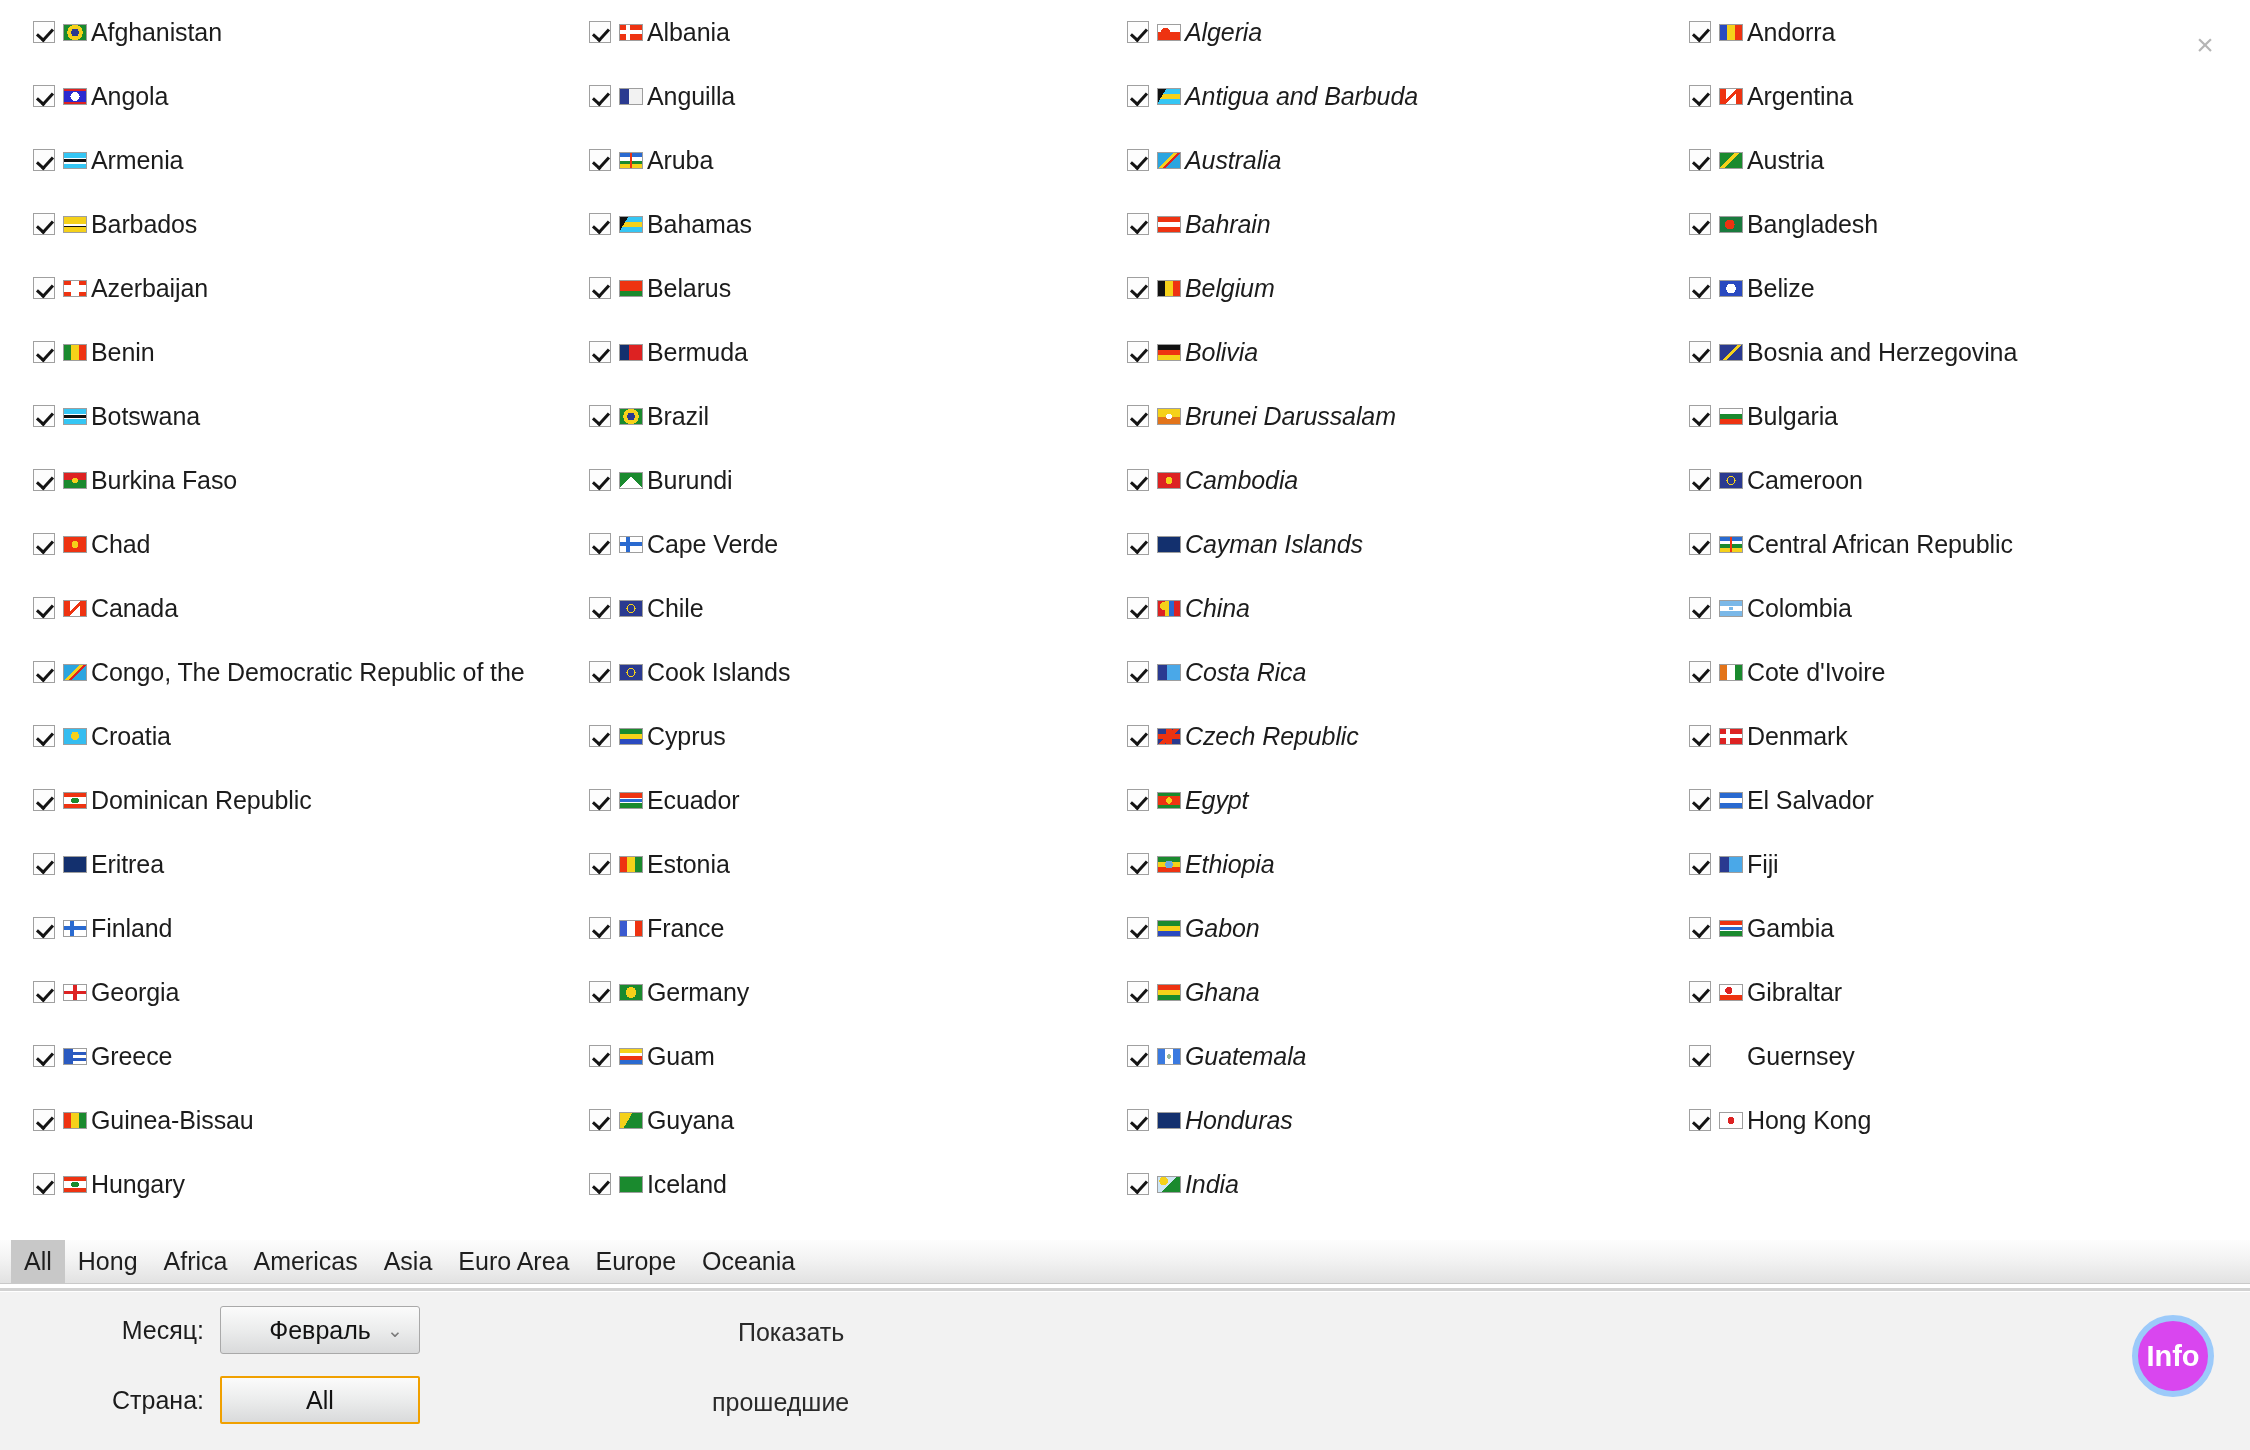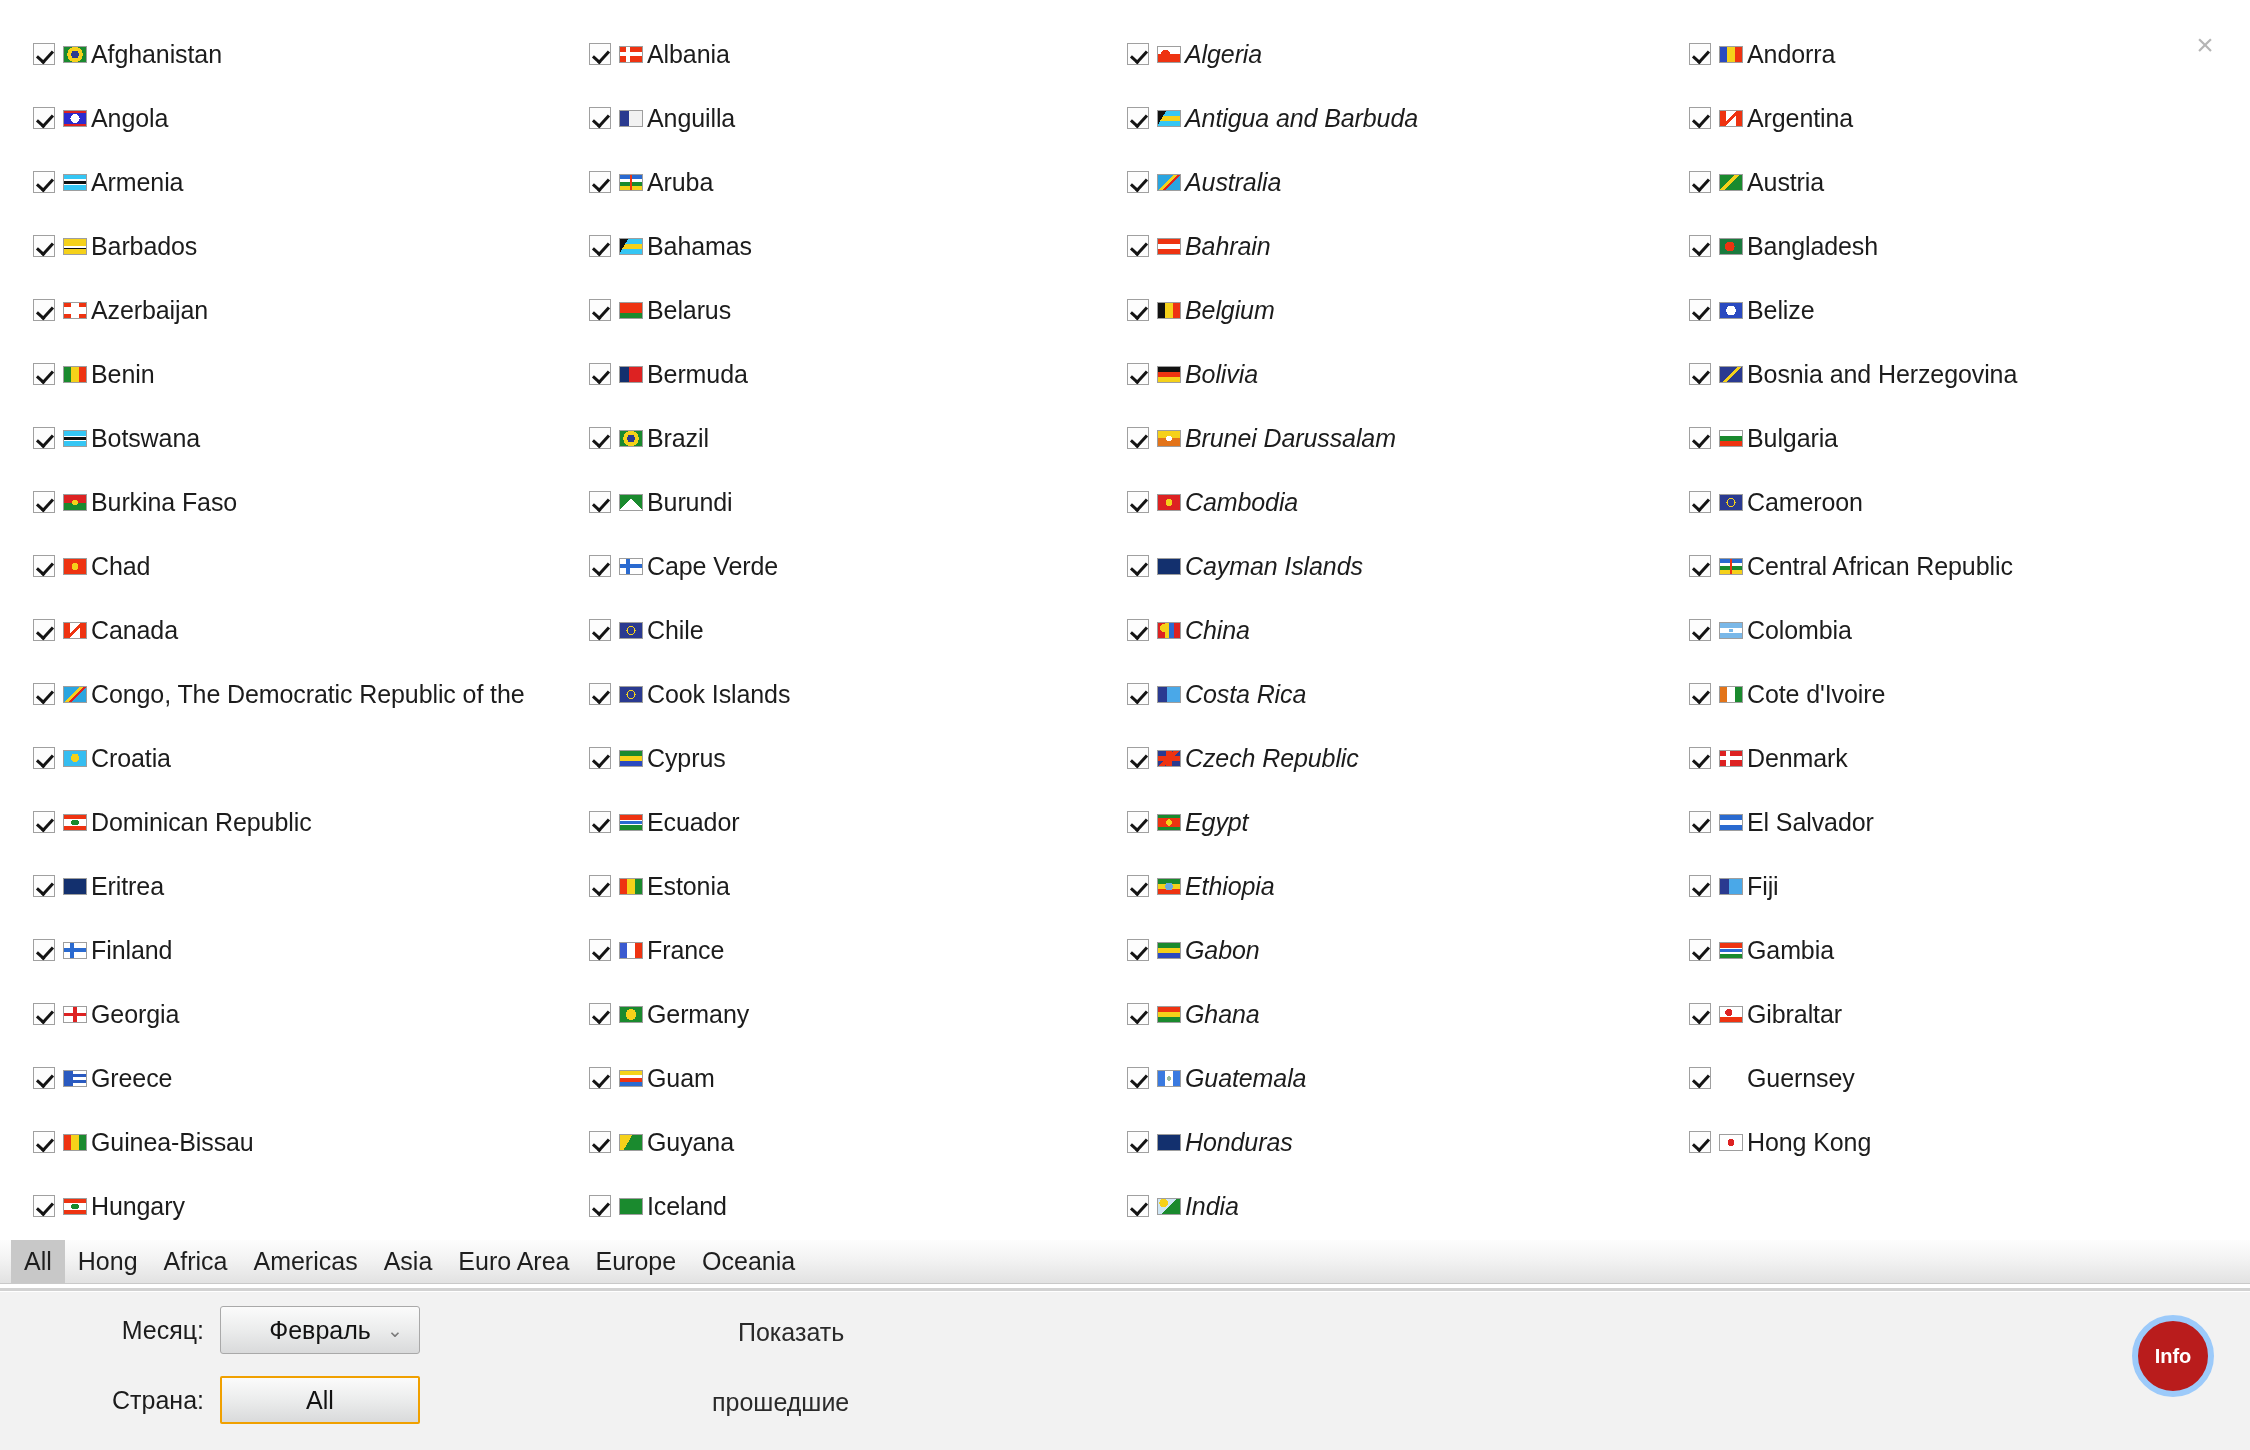--- a/index.html
+++ b/index.html
@@ -31,21 +31,20 @@
     z-index: 20;
     font-family: "Liberation Sans", sans-serif;
   }
 
   
   .country-grid {
     position: absolute;
     top: 0; left: 0;
     width: 2250px;
     height: 1240px;
-    padding-top: 22px;
     background: #ffffff;
     overflow: hidden;
   }
   .grid-cols {
     display: flex;
     width: 2250px;
   }
   .grid-col {
     flex: 0 0 auto;
   }
@@ -186,27 +185,27 @@
   .show-1 { left: 738px; top: 26px; }
   .show-2 { left: 712px; top: 96px; }
 
   
   .info-fab {
     position: absolute;
     right: 36px;
     top: 23px;
     width: 82px; height: 82px;
     border-radius: 50%;
-    background: #b91c1c;
+    background: #d946ef;
     border: 6px solid #9ccafa;
     display: flex;
     align-items: center;
     justify-content: center;
     color: #ffffff;
-    font-size: 20px;
+    font-size: 29px;
     font-weight: bold;
     cursor: pointer;
     user-select: none;
   }
 </style>
 </head>
 <body>
 
 <div id="app">
 

